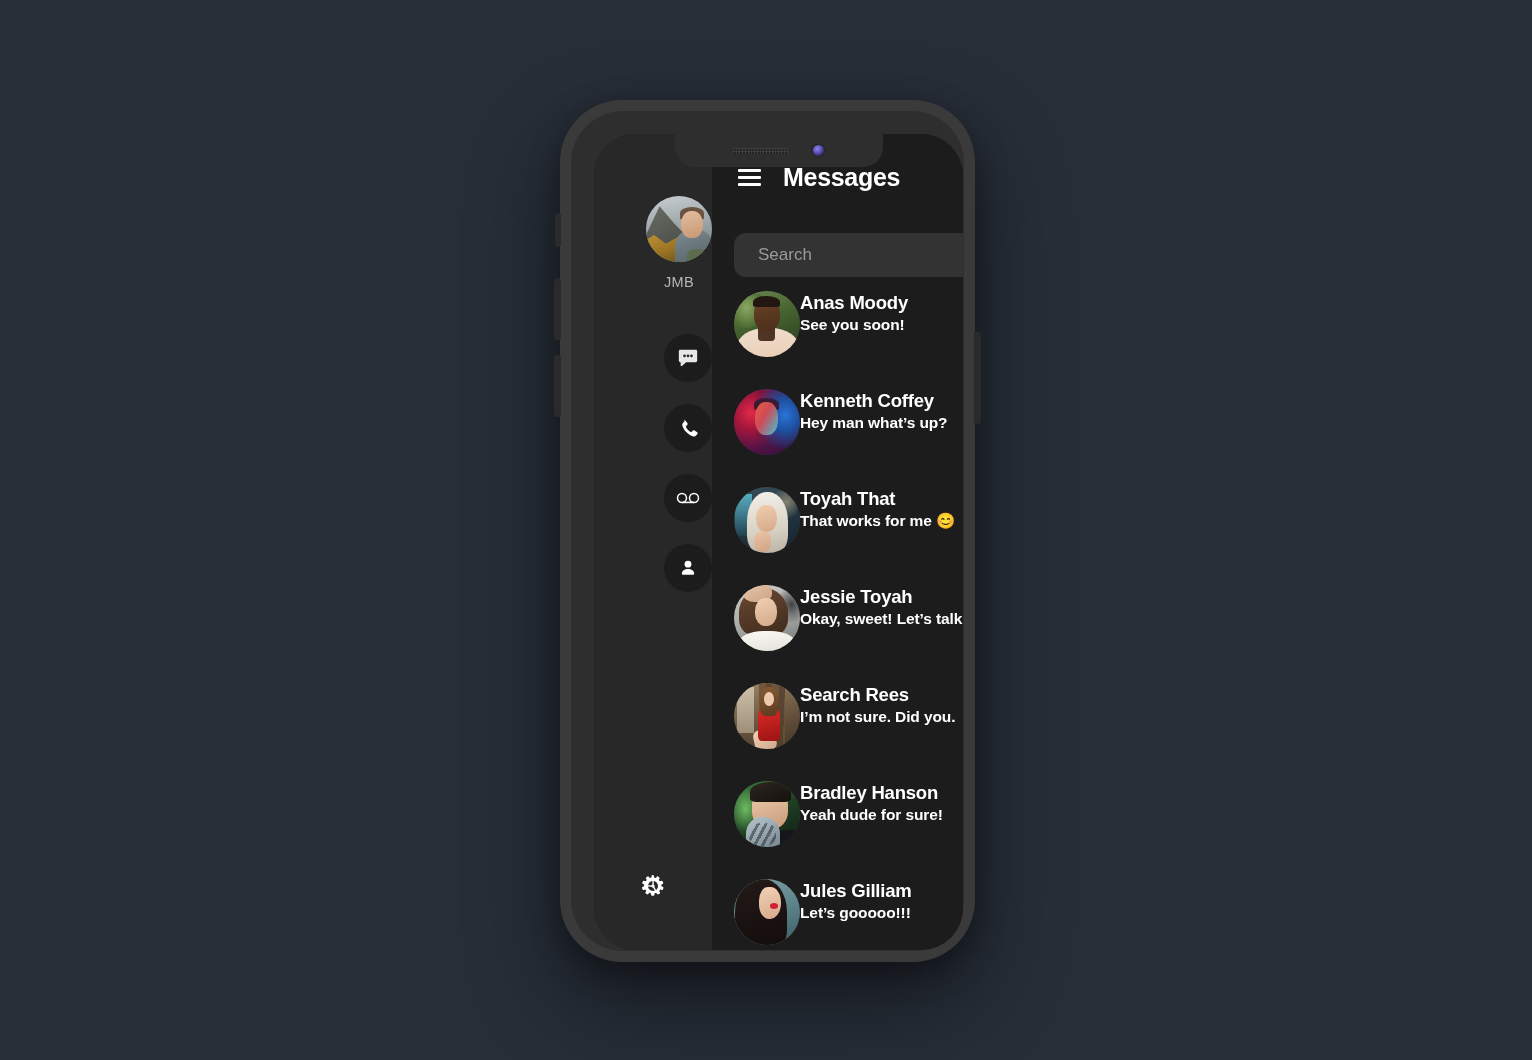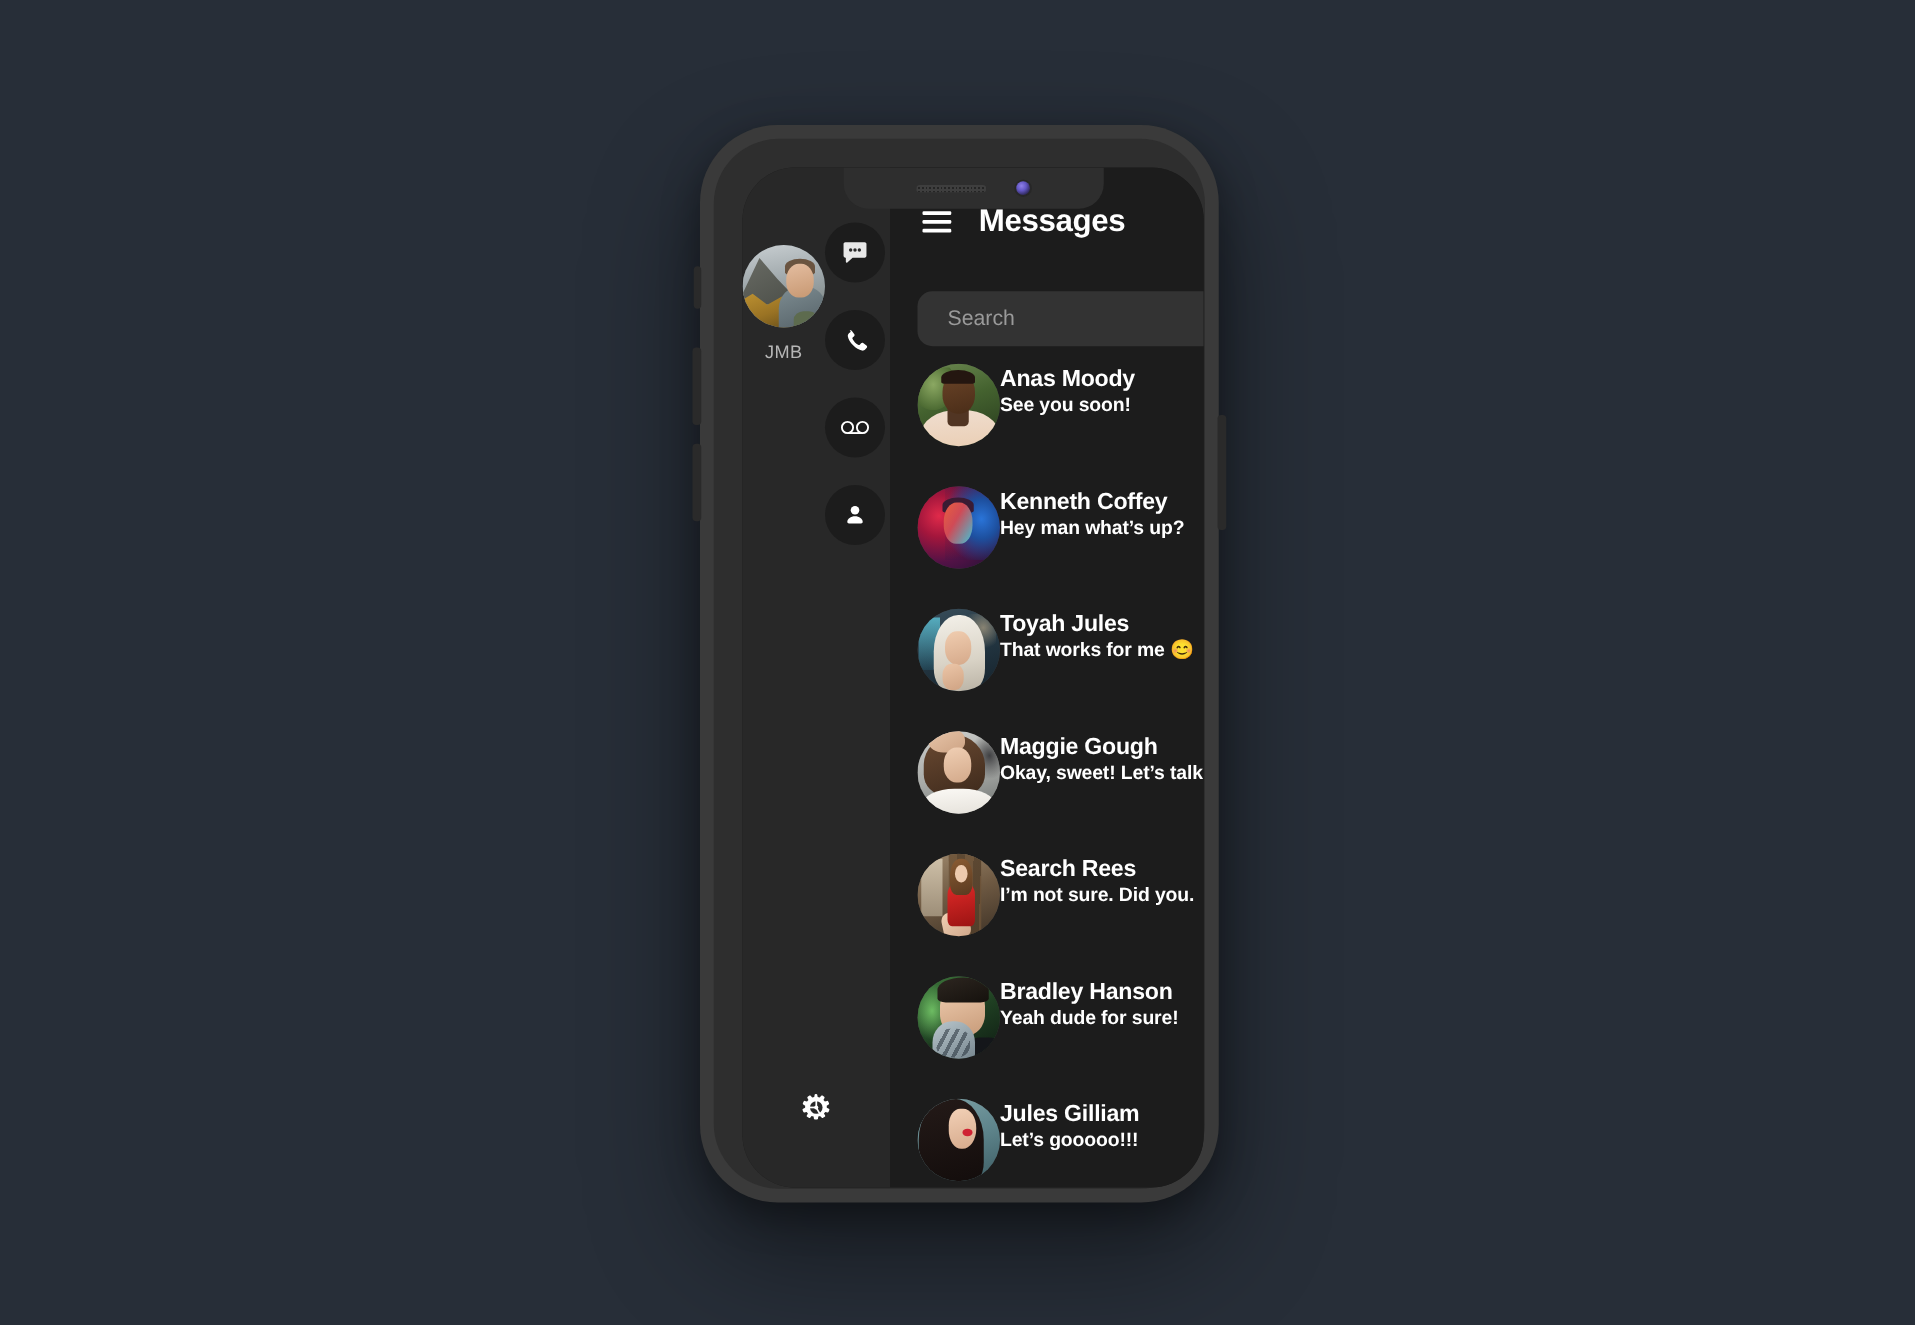--- a/index.html
+++ b/index.html
@@ -93,22 +93,22 @@
     background: radial-gradient(circle at 38% 34%, #8f80e8 0%, #6357c4 38%, #2a2550 78%, #16142e 100%);
     box-shadow: 0 0 0 1.5px #272727;
   }
 
   
   #sidebar {
     width: 118px;
     flex: 0 0 118px;
     background: #282828;
     display: flex;
-    flex-direction: row;
-    align-items: flex-start;
+    flex-direction: column;
+    align-items: flex-end;
     position: relative;
     z-index: 20;
   }
   #profile-block {
     margin-top: 62px;
     display: flex;
     flex-direction: column;
     align-items: center;
   }
   #profile-avatar {
@@ -513,38 +513,38 @@
               <span class="art">
                 <i class="toy-bg"></i>
                   <i class="toy-lite"></i>
                   <i class="toy-warm"></i>
                 <i class="toy-hij"></i>
                   <i class="toy-face"></i>
                   <i class="toy-hand"></i>
               </span>
             </div>
             <div class="row-text">
-              <div class="row-name">Toyah Jules</div>
+              <div class="row-name">Toyah That</div>
               <div class="row-preview">That works for me 😊</div>
             </div>
           </div>
 
           <div class="conversation-row">
             <div class="row-avatar">
               <span class="art">
                 <i class="jes-bg"></i>
                   <i class="jes-dark"></i>
                   <i class="jes-hair"></i>
                 <i class="jes-arm"></i>
                   <i class="jes-face"></i>
                   <i class="jes-top"></i>
               </span>
             </div>
             <div class="row-text">
-              <div class="row-name">Maggie Gough</div>
+              <div class="row-name">Jessie Toyah</div>
               <div class="row-preview">Okay, sweet! Let’s talk</div>
             </div>
           </div>
 
           <div class="conversation-row">
             <div class="row-avatar">
               <span class="art">
                 <i class="mag-bg"></i>
                   <i class="mag-wood"></i>
                   <i class="mag-door"></i>

